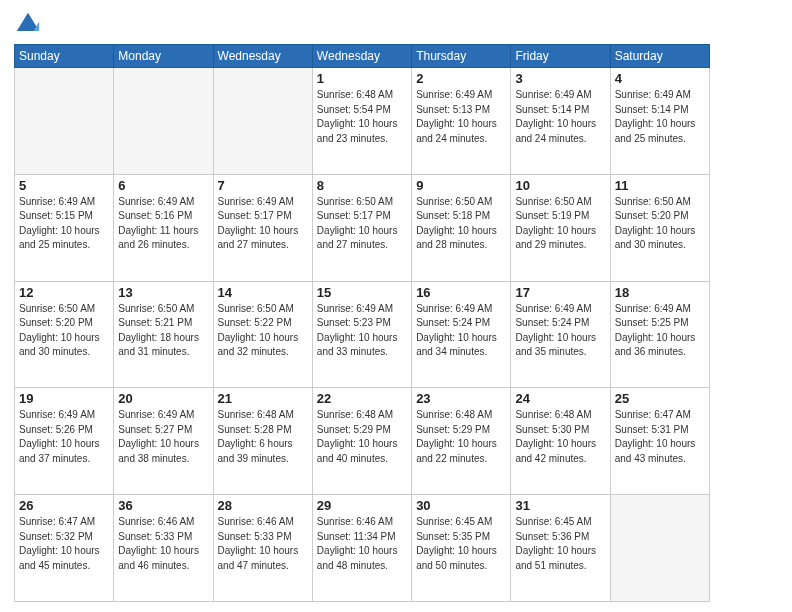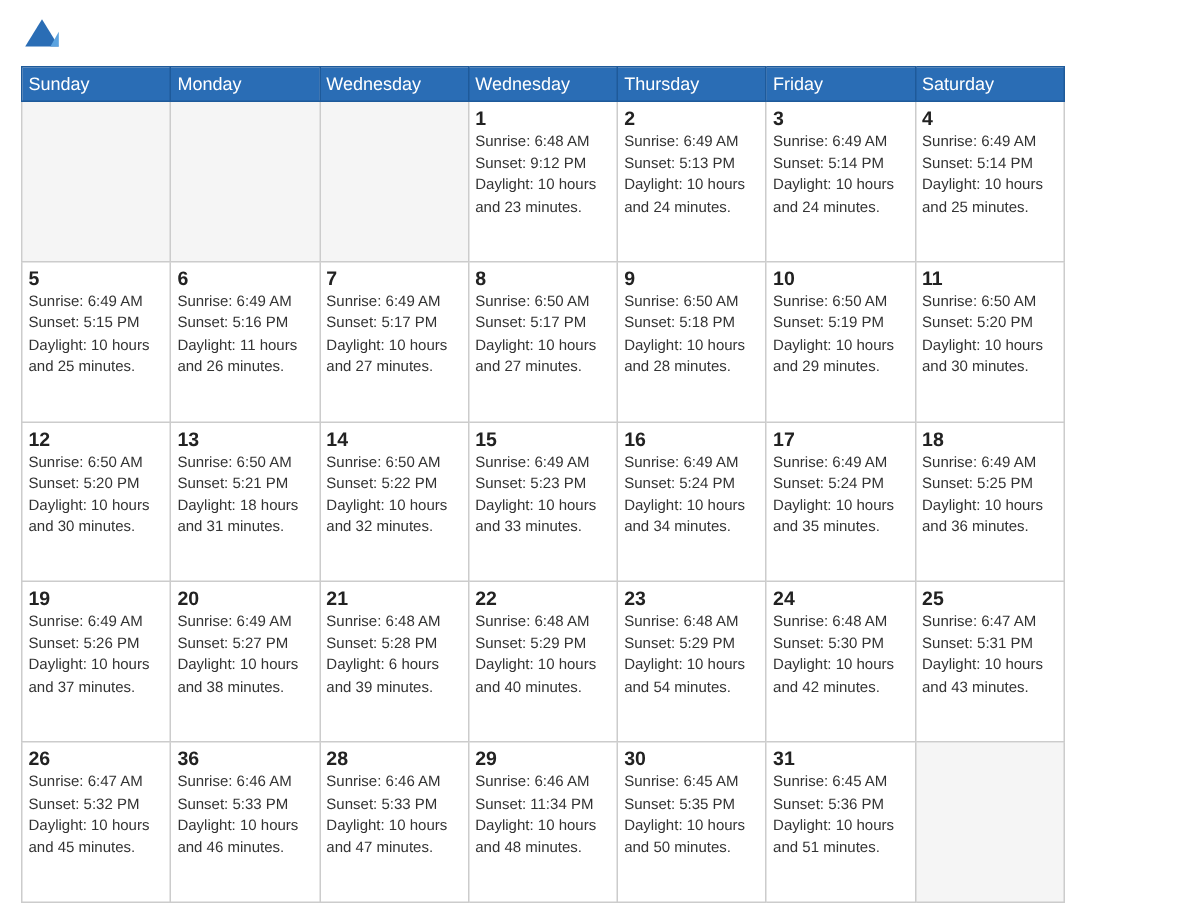--- a/index.html
+++ b/index.html
@@ -134,21 +134,21 @@
           <th>Saturday</th>
         </tr>
     </thead>
     <tbody id="cal-body">
         <tr class="row-odd">
           <td class="empty"></td>
           <td class="empty"></td>
           <td class="empty"></td>
           <td>
             <div class="day-num">1</div>
-            <div class="day-info"><span>Sunrise: 6:48 AM</span><br><span>Sunset: 9:12 PM</span><br><span>Daylight: 10 hours and 23 minutes.</span></div>
+            <div class="day-info"><span>Sunrise: 6:48 AM</span><br><span>Sunset: 5:54 PM</span><br><span>Daylight: 10 hours and 23 minutes.</span></div>
           </td>
           <td>
             <div class="day-num">2</div>
             <div class="day-info"><span>Sunrise: 6:49 AM</span><br><span>Sunset: 5:13 PM</span><br><span>Daylight: 10 hours and 24 minutes.</span></div>
           </td>
           <td>
             <div class="day-num">3</div>
             <div class="day-info"><span>Sunrise: 6:49 AM</span><br><span>Sunset: 5:14 PM</span><br><span>Daylight: 10 hours and 24 minutes.</span></div>
           </td>
           <td>
@@ -228,21 +228,21 @@
           <td>
             <div class="day-num">21</div>
             <div class="day-info"><span>Sunrise: 6:48 AM</span><br><span>Sunset: 5:28 PM</span><br><span>Daylight: 6 hours and 39 minutes.</span></div>
           </td>
           <td>
             <div class="day-num">22</div>
             <div class="day-info"><span>Sunrise: 6:48 AM</span><br><span>Sunset: 5:29 PM</span><br><span>Daylight: 10 hours and 40 minutes.</span></div>
           </td>
           <td>
             <div class="day-num">23</div>
-            <div class="day-info"><span>Sunrise: 6:48 AM</span><br><span>Sunset: 5:29 PM</span><br><span>Daylight: 10 hours and 54 minutes.</span></div>
+            <div class="day-info"><span>Sunrise: 6:48 AM</span><br><span>Sunset: 5:29 PM</span><br><span>Daylight: 10 hours and 22 minutes.</span></div>
           </td>
           <td>
             <div class="day-num">24</div>
             <div class="day-info"><span>Sunrise: 6:48 AM</span><br><span>Sunset: 5:30 PM</span><br><span>Daylight: 10 hours and 42 minutes.</span></div>
           </td>
           <td>
             <div class="day-num">25</div>
             <div class="day-info"><span>Sunrise: 6:47 AM</span><br><span>Sunset: 5:31 PM</span><br><span>Daylight: 10 hours and 43 minutes.</span></div>
           </td>
         </tr>

